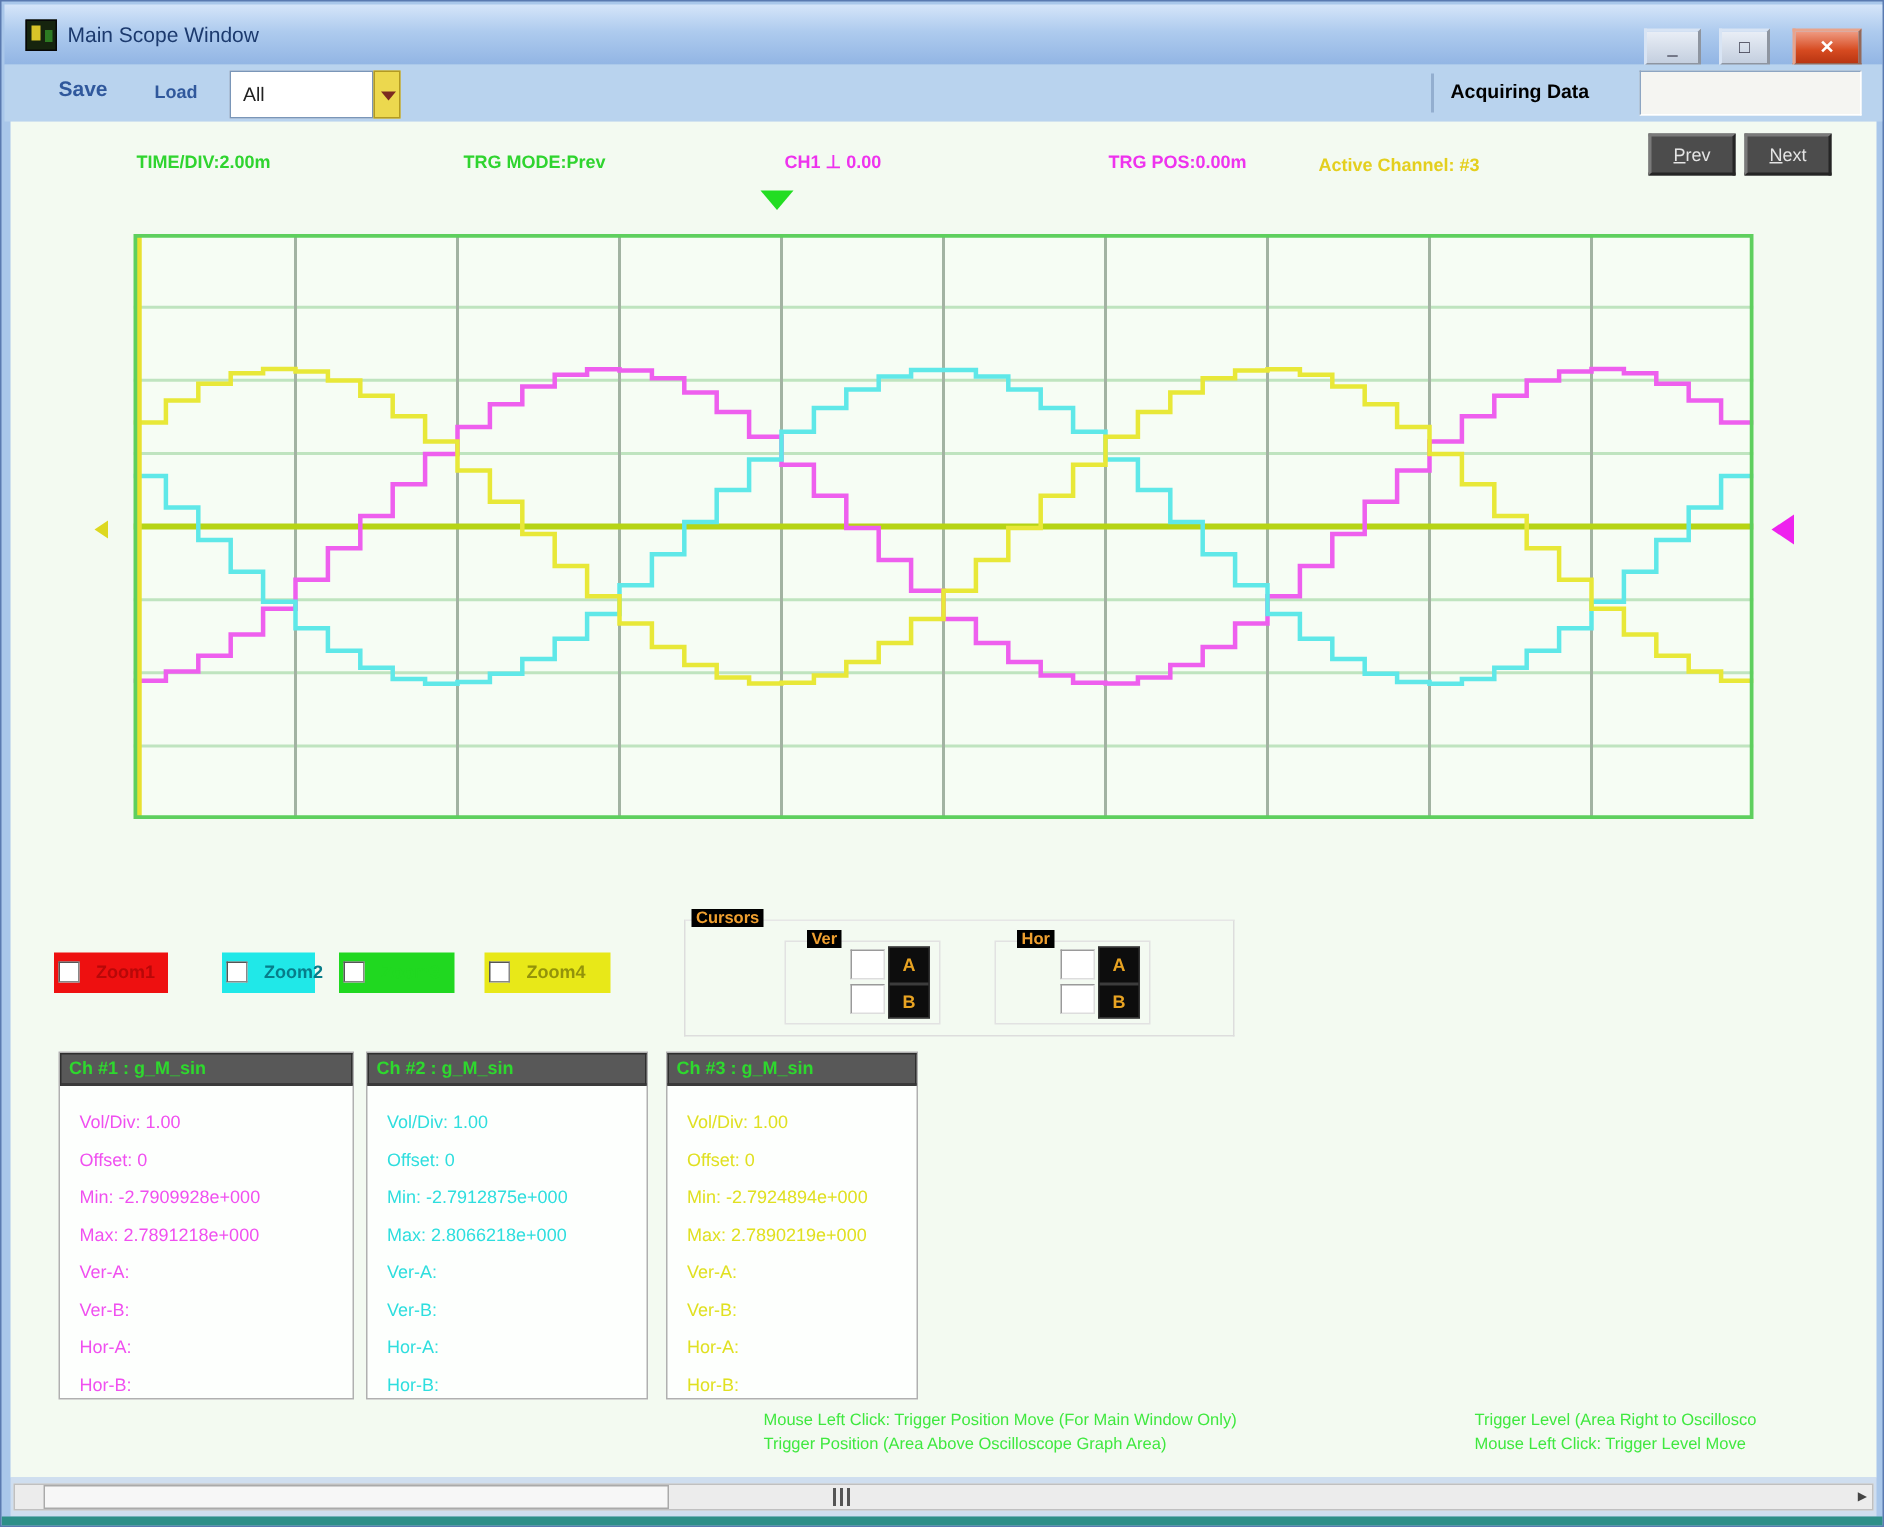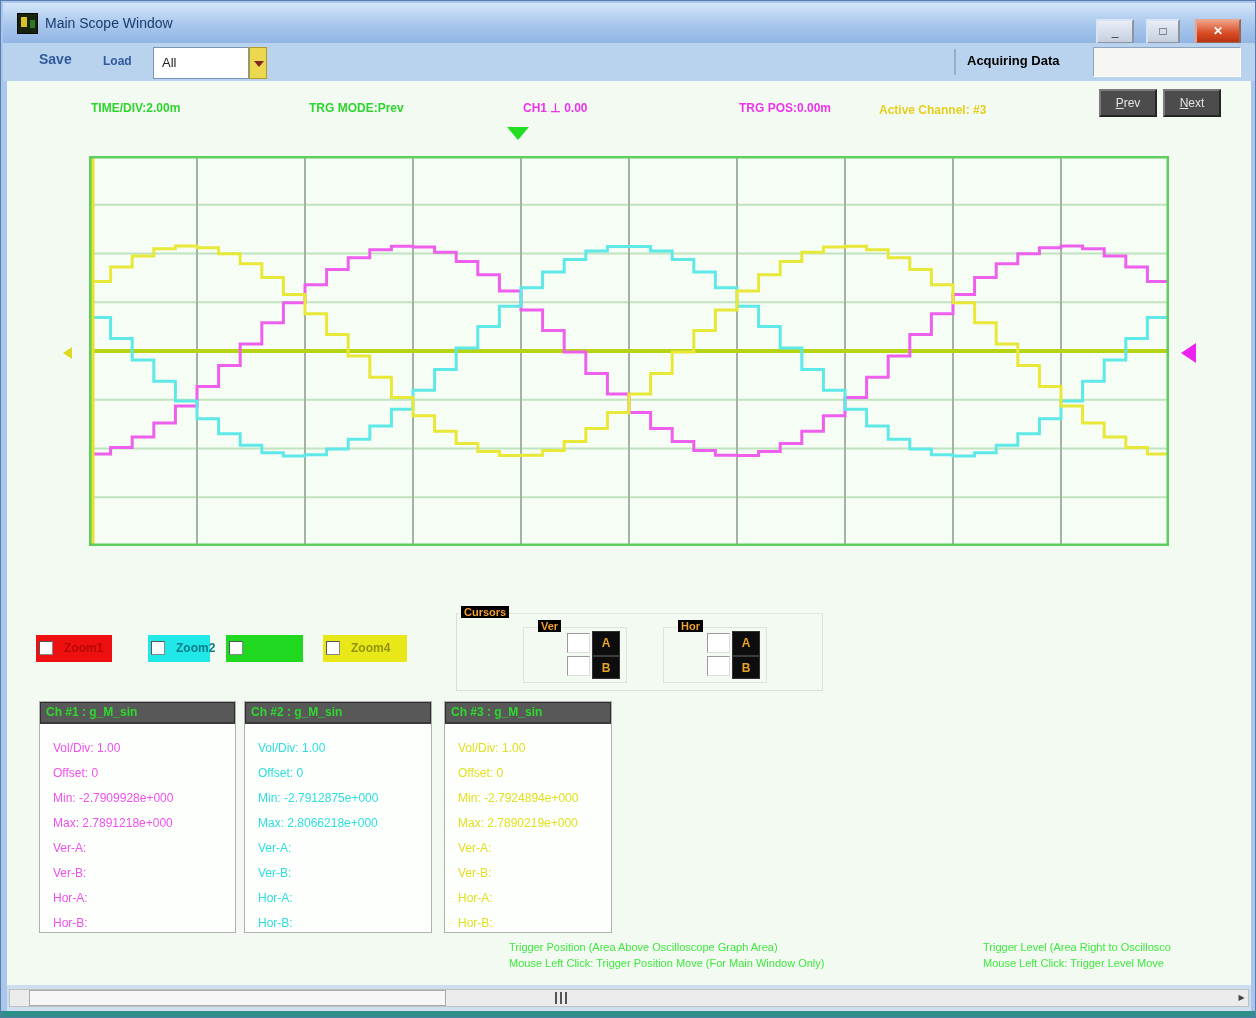--- a/index.html
+++ b/index.html
@@ -236,22 +236,22 @@
       <div class="prow">Min: -2.7924894e+000</div>
       <div class="prow">Max: 2.7890219e+000</div>
       <div class="prow">Ver-A:</div>
       <div class="prow">Ver-B:</div>
       <div class="prow">Hor-A:</div>
       <div class="prow">Hor-B:</div>
     </div>
   </div>
 
   <div class="fnote fn2">
+    <div>Mouse Left Click: Trigger Position Move (For Main Window Only)</div>
     <div>Trigger Position (Area Above Oscilloscope Graph Area)</div>
-    <div>Mouse Left Click: Trigger Position Move (For Main Window Only)</div>
   </div>
   <div class="fnote fn3">
     <div>Trigger Level (Area Right to Oscillosco</div>
     <div>Mouse Left Click: Trigger Level Move</div>
   </div>
 
   <div class="scrollstrip"></div>
   <div class="scrolltrack"></div>
   <div class="scrollthumb"></div>
   <div class="scrollgrip"></div>

